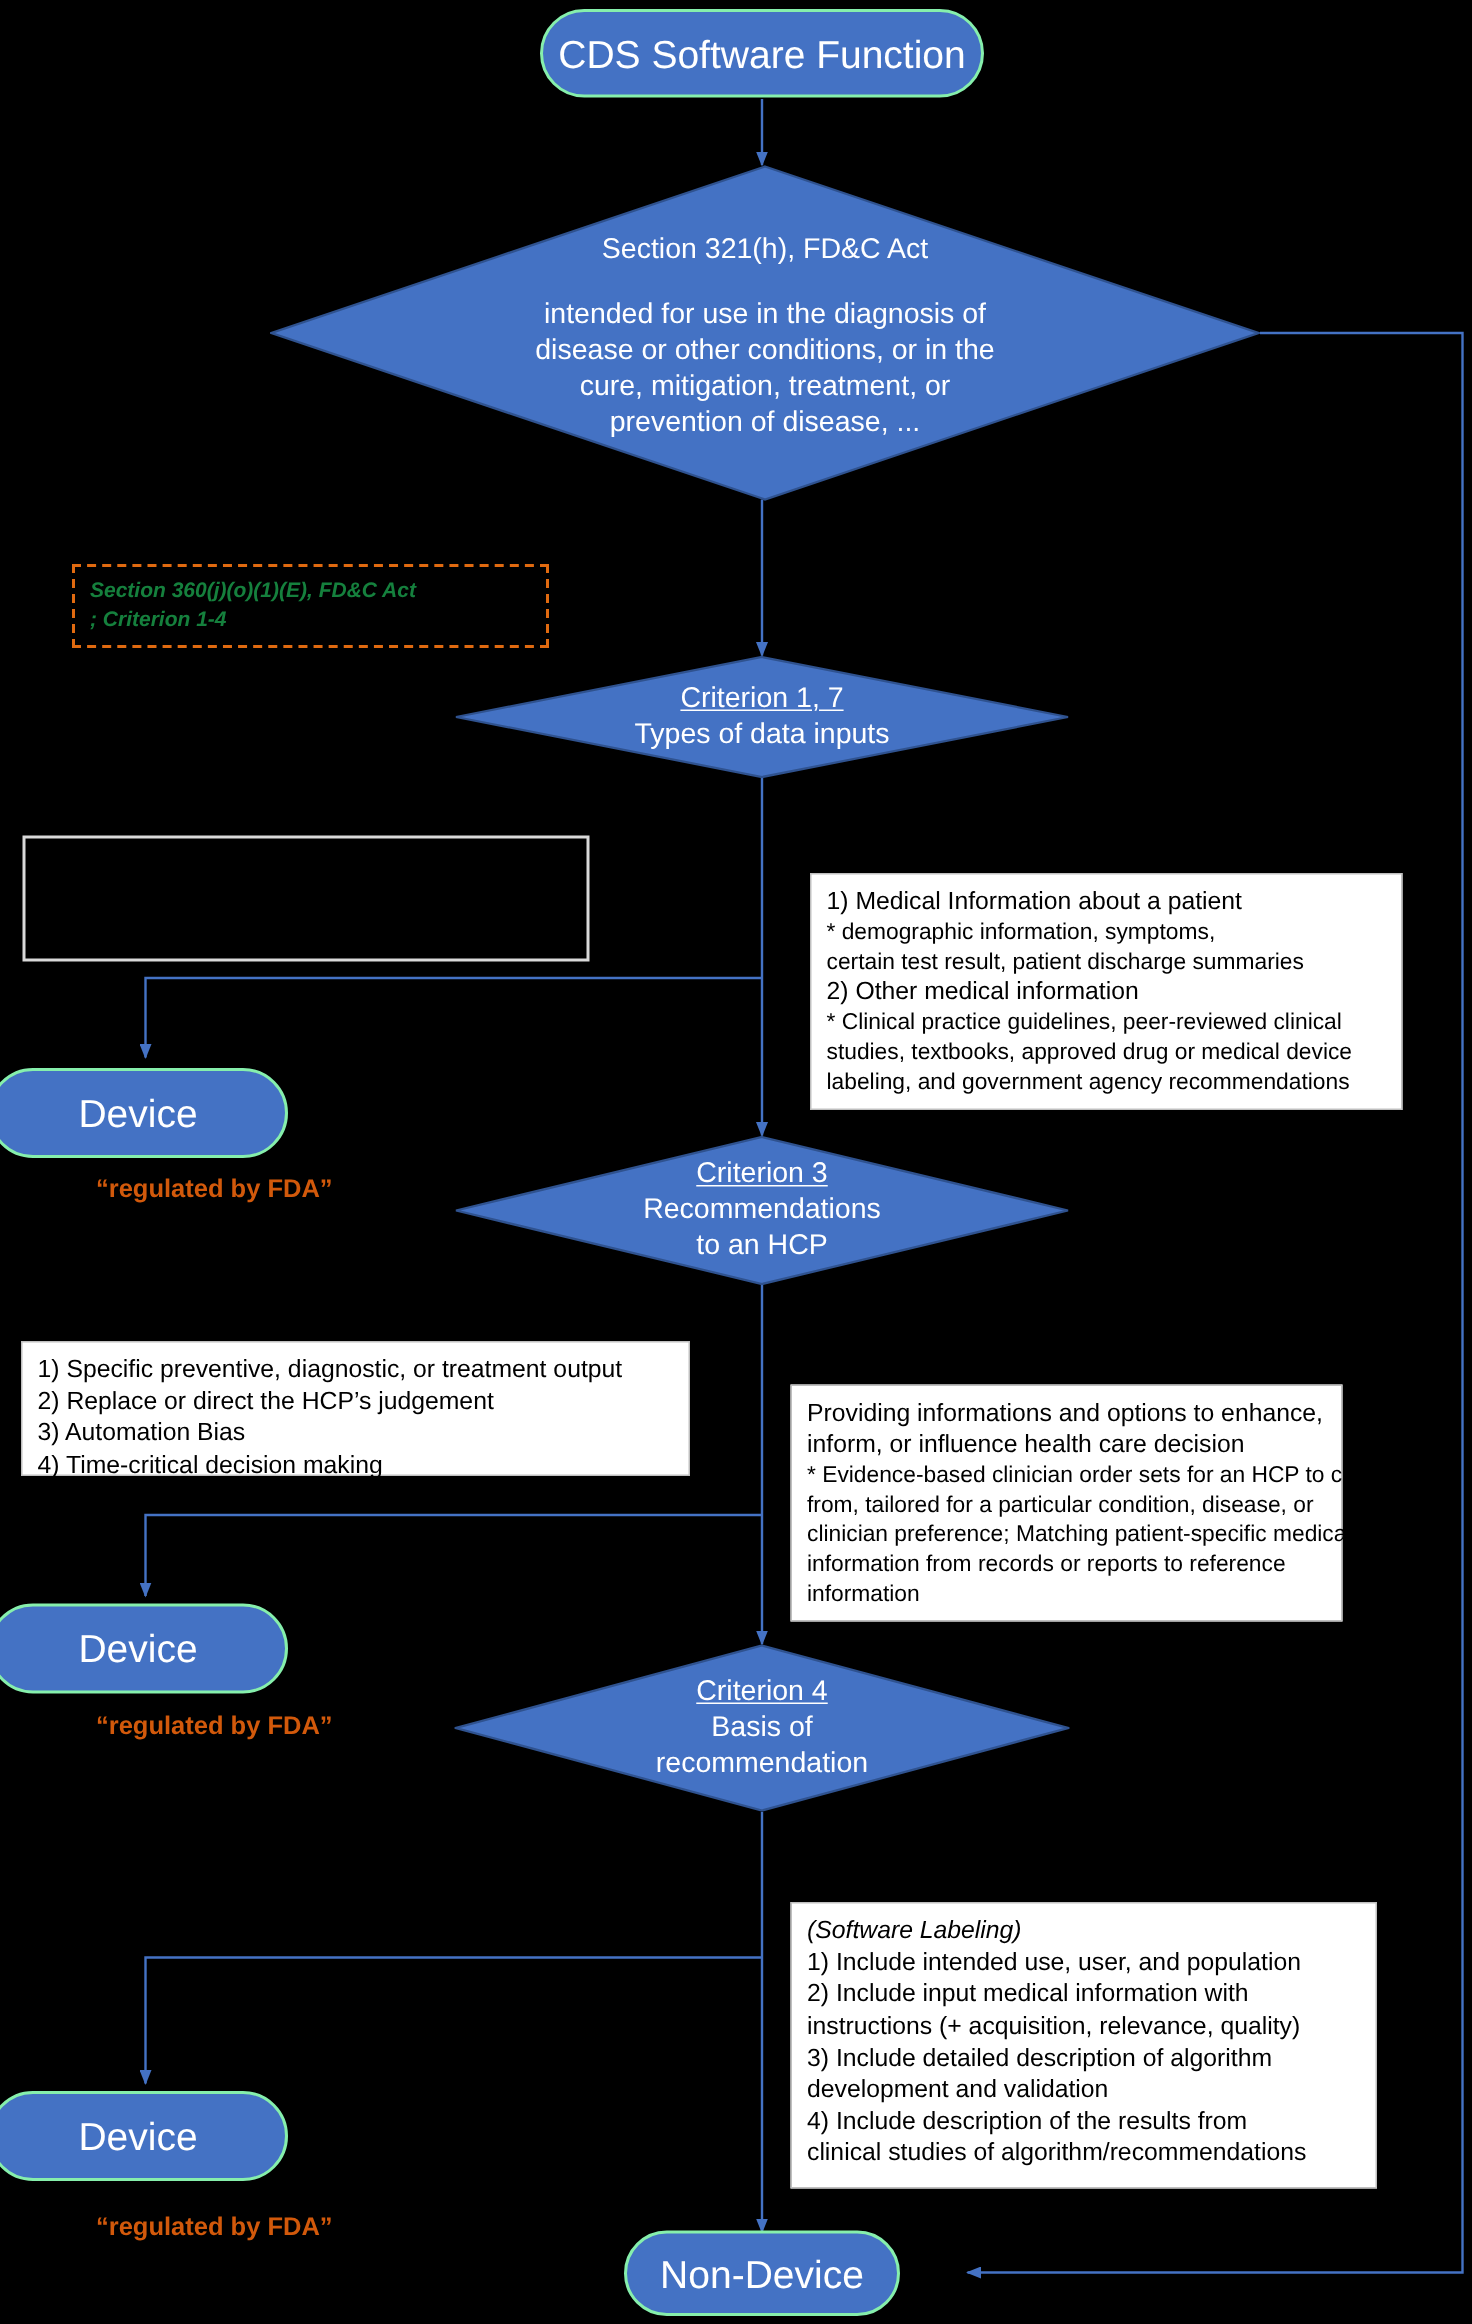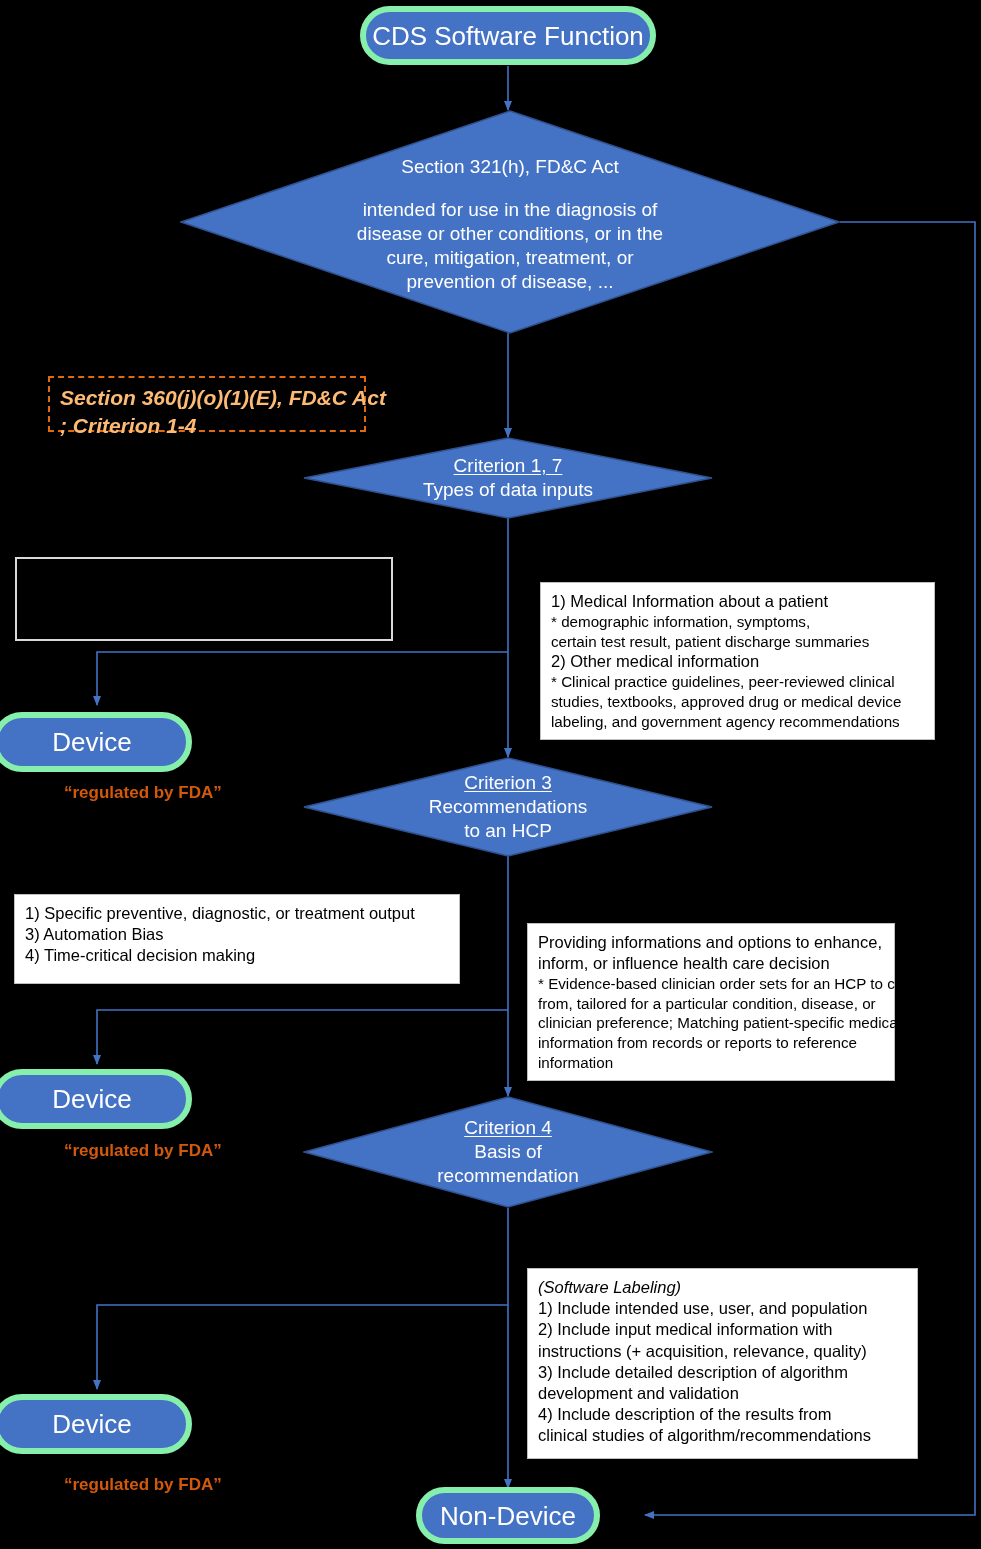--- a/index.html
+++ b/index.html
@@ -5,21 +5,21 @@
   html,body{margin:0;padding:0;background:#000;}
   body{
     width:981px;height:1549px;position:relative;overflow:hidden;
     font-family:"Liberation Sans", sans-serif;
   }
   .stage{position:absolute;left:0;top:0;width:981px;height:1549px;}
   svg.wires{position:absolute;left:0;top:0;width:981px;height:1549px;pointer-events:none;}
 
   
   .term{
-    position:absolute;background:#4472C4;border:6px solid #86efac;
+    position:absolute;background:#4472C4;border:2px solid #86efac;
     border-radius:999px;color:#fff;display:flex;align-items:center;justify-content:center;
     box-sizing:border-box;
   }
   .term .lbl{font-size:26px;color:#fff;line-height:1;}
 
   
   .dia{position:absolute;}
   .dia svg{position:absolute;left:0;top:0;}
   .dia .txt{
     position:absolute;left:0;top:0;width:100%;height:100%;
@@ -41,21 +41,21 @@
 
   
   .emptybox{position:absolute;background:#000;border:2px solid #D9D9D9;box-sizing:border-box;}
 
   
   .callout{
     position:absolute;border:2px dashed #E06A10;background:transparent;
     box-sizing:border-box;padding:6px 10px;
   }
   .callout .ln{
-    color:#fdba74;font-weight:bold;font-style:italic;font-size:21px;line-height:1.35;white-space:nowrap;
+    color:#15803d;font-weight:bold;font-style:italic;font-size:14px;line-height:1.35;white-space:nowrap;
   }
 
   
   .cap{
     position:absolute;color:#D2590B;font-weight:bold;font-size:17px;white-space:nowrap;margin-left:48px;
   }
 </style>
 </head>
 <body>
 
@@ -145,20 +145,21 @@
     </svg>
     <div class="txt">
       <div class="t1 u">Criterion 3</div>
       <div class="t2">Recommendations</div>
       <div class="t2">to an HCP</div>
     </div>
   </div>
 
   <div class="note" style="left:14px;top:894px;width:446px;height:90px;">
     <div class="ln">1) Specific preventive, diagnostic, or treatment output</div>
+    <div class="ln">2) Replace or direct the HCP’s judgement</div>
     <div class="ln">3) Automation Bias</div>
     <div class="ln">4) Time-critical decision making</div>
   </div>
 
   <div class="note" style="left:527px;top:923px;width:368px;height:158px;">
     <div class="ln">Providing informations and options to enhance,</div>
     <div class="ln">inform, or influence health care decision</div>
     <div class="ln sm">* Evidence-based clinician order sets for an HCP to choose</div>
     <div class="ln sm">from, tailored for a particular condition, disease, or</div>
     <div class="ln sm">clinician preference; Matching patient-specific medical</div>

